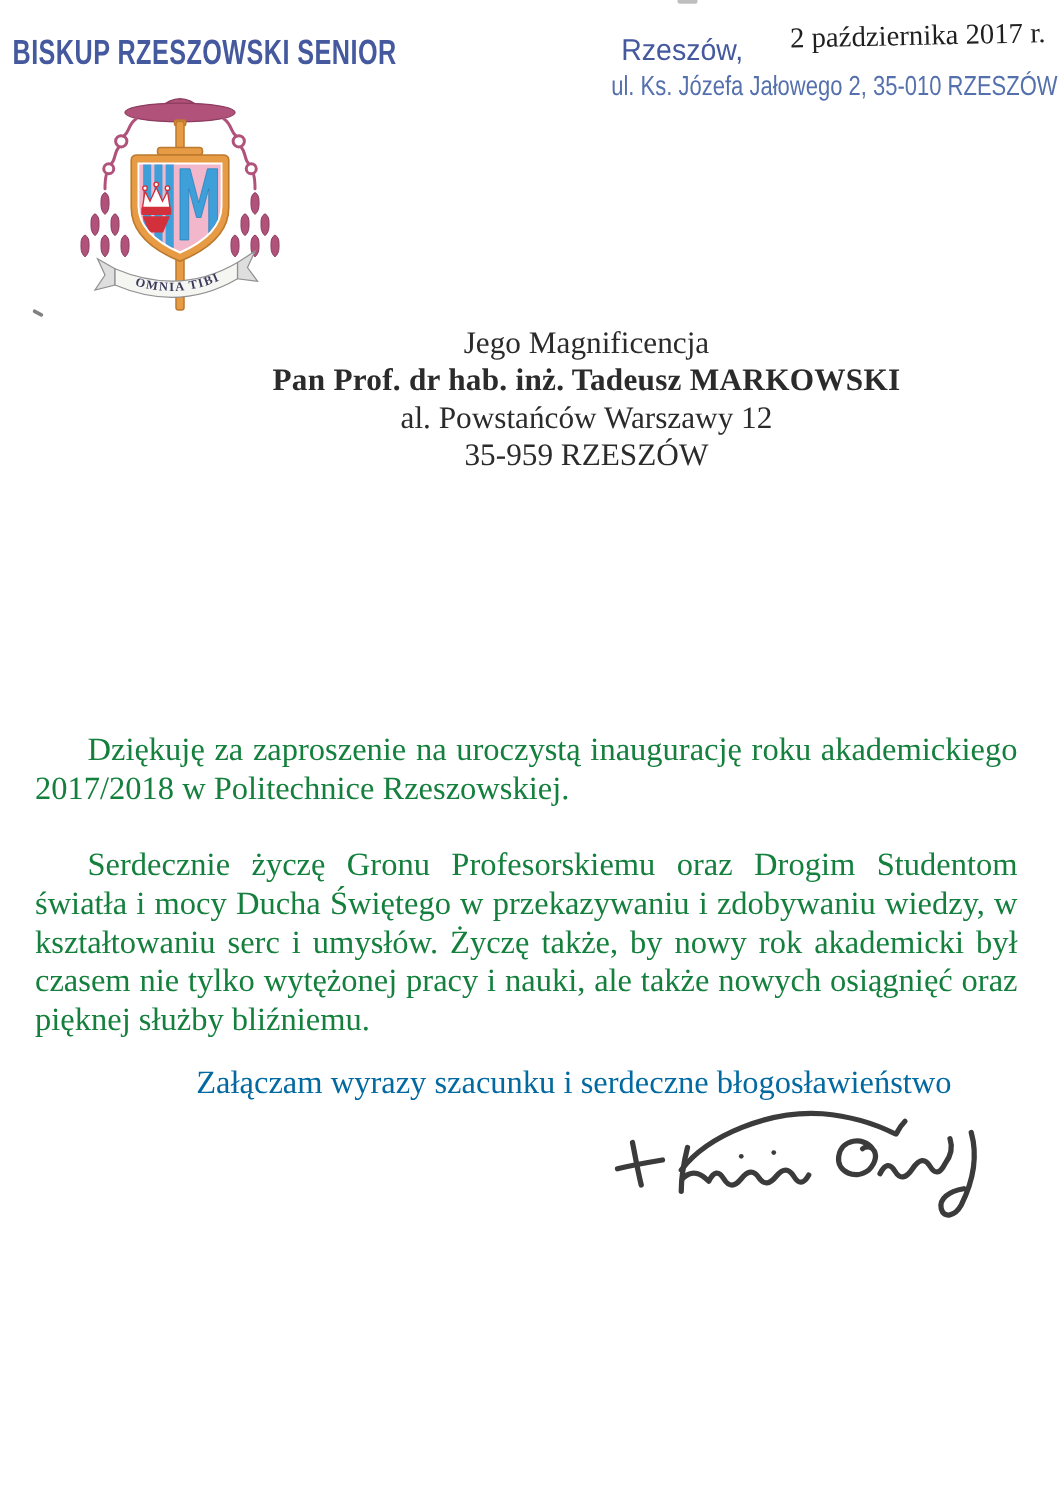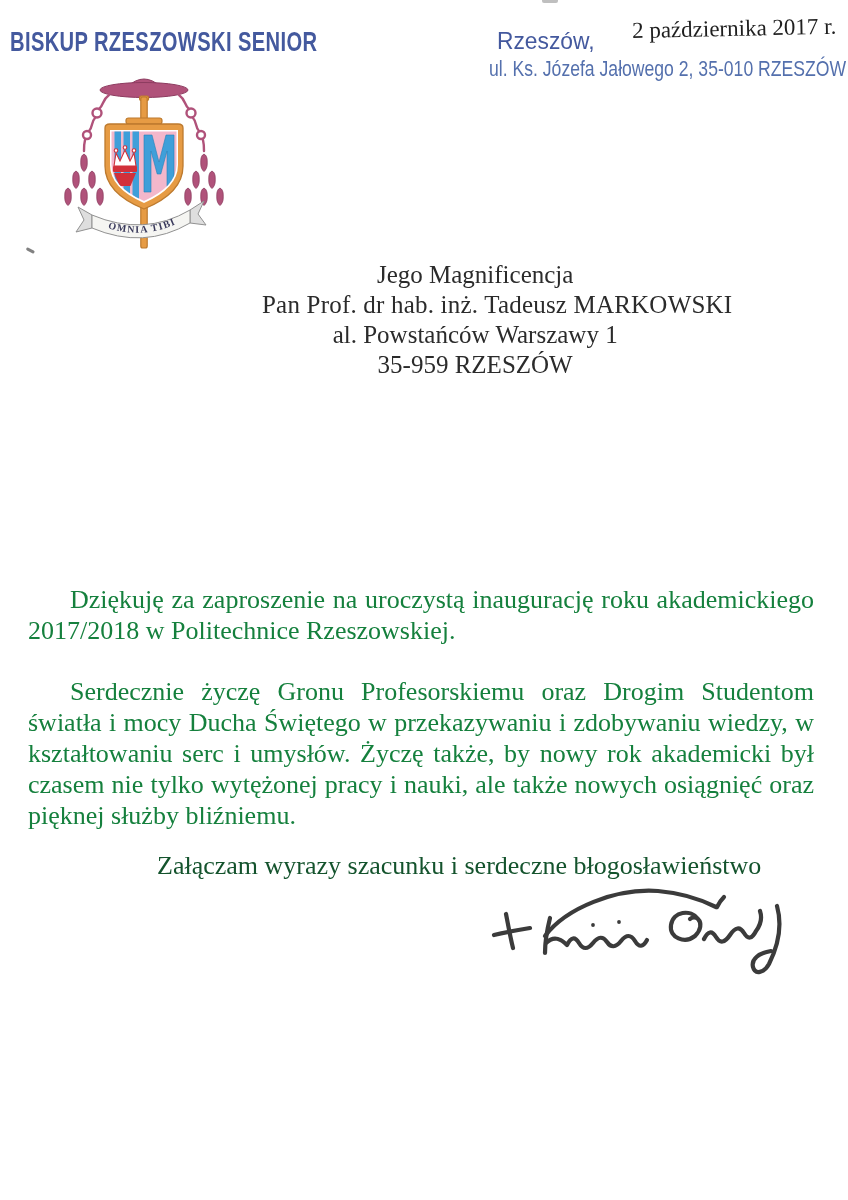--- a/index.html
+++ b/index.html
@@ -73,30 +73,30 @@
   .crest .ribbon{fill:var(--ribbon-fill,#f5f5f2);stroke:var(--ribbon-edge,#919191);stroke-width:1;}
   .crest .ribbon-fold{fill:#dedede;stroke:var(--ribbon-edge,#919191);stroke-width:1;}
   .crest .motto-text{
     font-family:"Liberation Serif","DejaVu Serif",serif;
     font-weight:bold;font-size:10px;letter-spacing:1.2px;
     fill:var(--motto-ink,#3a3a5c);
   }
   
   .recipient{position:absolute;left:218px;top:260px;font-size:25px;line-height:30px;}
   .recipient .r-line{white-space:nowrap;text-align:center;}
-  .recipient .bold{font-weight:normal;letter-spacing:.2px;margin-left:44px;}
+  .recipient .bold{font-weight:bold;letter-spacing:.2px;}
   .salutation{position:absolute;left:30px;top:503px;font-size:26px;font-weight:bold;white-space:nowrap;}
   .body-block{position:absolute;left:28px;top:584px;width:786px;}
   .body-block p{
     margin:0 0 30px 0;
     font-size:26px;line-height:31px;
     text-align:justify;text-indent:42px;
     color:#15803d;
   }
-  .closing{position:absolute;left:157px;top:851px;font-size:26px;white-space:nowrap;color:#14532d;}
+  .closing{position:absolute;left:157px;top:851px;font-size:26px;white-space:nowrap;color:#0369a1;}
   
   .signature{position:absolute;left:484px;top:876px;width:312px;height:106px;}
   .signature path{fill:none;stroke:var(--signature-ink,#3b3b3b);stroke-width:4.2;stroke-linecap:round;stroke-linejoin:round;}
   .signature circle{fill:var(--signature-ink,#3b3b3b);}
   
   .artifact-tick{
     position:absolute;left:26px;top:249px;width:9px;height:2.5px;
     background:#575757;border-radius:2px;opacity:.75;
     transform:rotate(28deg);
   }
@@ -191,21 +191,21 @@
       <path id="mottoPath" d="M32,150 Q80,170 124,144" fill="none" stroke="none"></path>
       <text class="motto-text">
         <textPath href="#mottoPath" startOffset="13%">OMNIA TIBI</textPath>
       </text>
     </g>
   </svg>
 
   <div class="recipient">
     <div class="r-line">Jego Magnificencja</div>
     <div class="r-line bold">Pan Prof. dr hab. inż. Tadeusz MARKOWSKI</div>
-    <div class="r-line">al. Powstańców Warszawy 1</div>
+    <div class="r-line">al. Powstańców Warszawy 12</div>
     <div class="r-line">35-959 RZESZÓW</div>
   </div>
 
 
   <div class="body-block">
     <p class="para">Dziękuję za zaproszenie na uroczystą inaugurację roku akademickiego 2017/2018 w Politechnice Rzeszowskiej.</p>
     <p class="para">Serdecznie życzę Gronu Profesorskiemu oraz Drogim Studentom światła i mocy Ducha Świętego w przekazywaniu i zdobywaniu wiedzy, w kształtowaniu serc i umysłów. Życzę także, by nowy rok akademicki był czasem nie tylko wytężonej pracy i nauki, ale także nowych osiągnięć oraz pięknej służby bliźniemu.</p>
   </div>
 
   <div class="closing">Załączam wyrazy szacunku i serdeczne błogosławieństwo</div>

